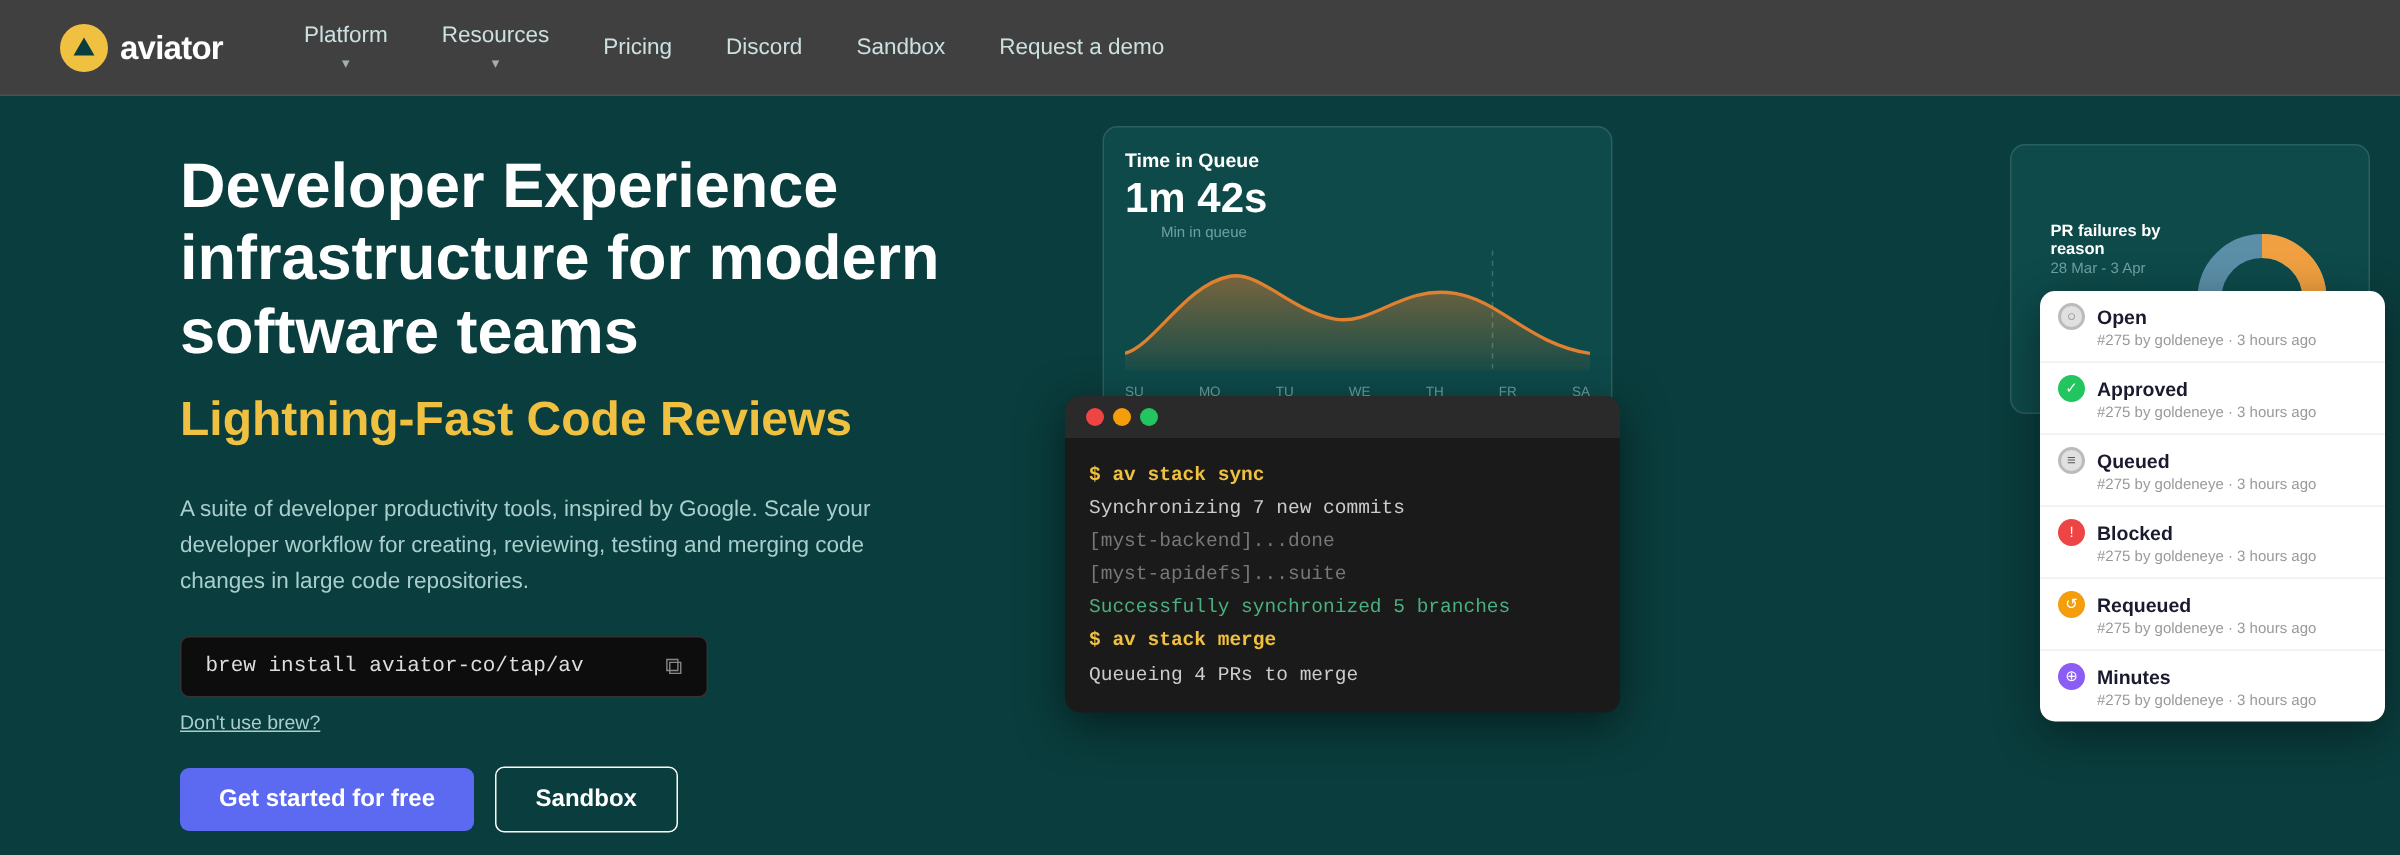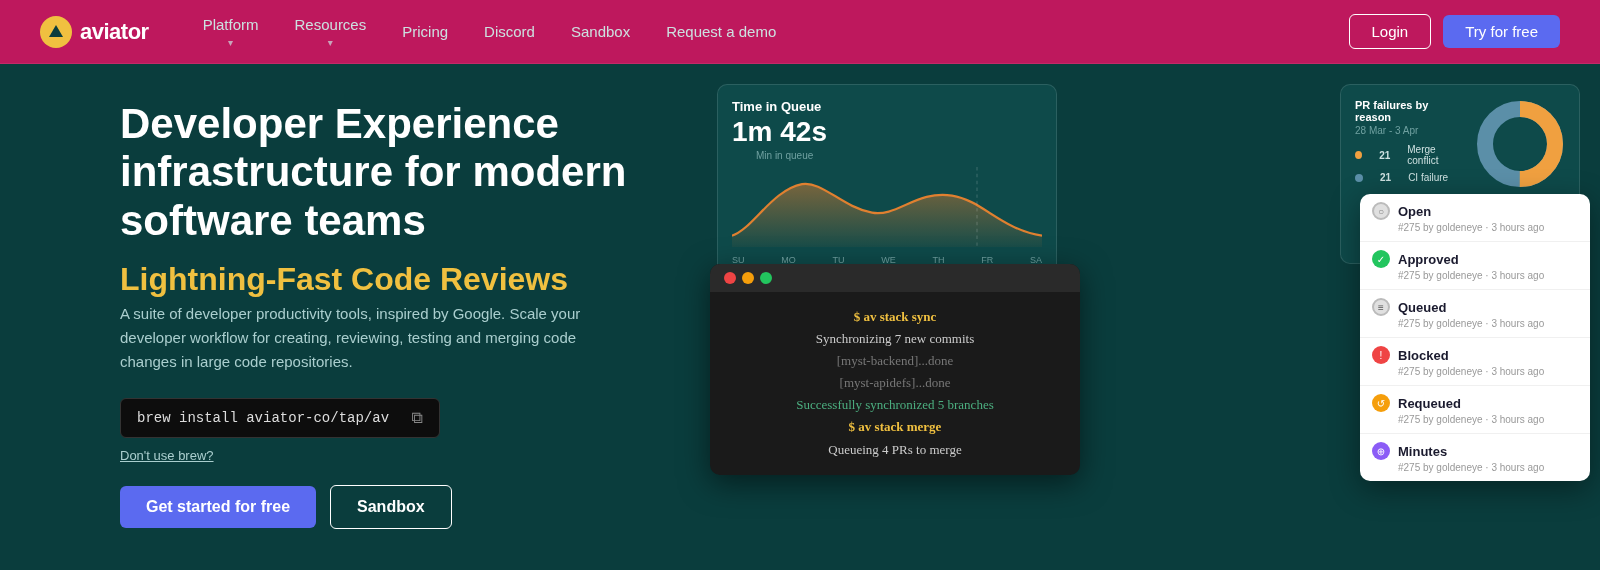--- a/index.html
+++ b/index.html
@@ -11,21 +11,21 @@
       background-color: #0a3d3d;
       color: #fff;
     }
 
     
     .navbar {
       display: flex;
       align-items: center;
       padding: 0 40px;
       height: 64px;
-      background-color: #be185d;
+      background-color: #404040;
       border-bottom: 1px solid rgba(255,255,255,0.08);
     }
     .logo {
       display: flex;
       align-items: center;
       gap: 8px;
       margin-right: 40px;
     }
     .logo-icon {
       width: 32px;
@@ -112,37 +112,37 @@
       font-size: 42px;
       font-weight: 800;
       line-height: 1.15;
       color: #fff;
       margin-bottom: 16px;
     }
     .hero-subheading {
       font-size: 32px;
       font-weight: 700;
       color: #f0c040;
-      margin-bottom: 4px;
+      margin-bottom: 30px;
     }
     .hero-desc {
       font-size: 15px;
       color: #aacece;
       line-height: 1.6;
       max-width: 480px;
       margin-bottom: 24px;
     }
     .brew-box {
       display: flex;
       align-items: center;
       background: #0d0d0d;
       border: 1px solid #333;
       border-radius: 6px;
       padding: 10px 16px;
-      width: 320px;
+      width: 352px;
       margin-bottom: 8px;
     }
     .brew-text {
       flex: 1;
       font-family: 'Courier New', monospace;
       font-size: 14px;
       color: #ddd;
     }
     .copy-icon {
       color: #888;
@@ -187,21 +187,21 @@
     .hero-right {
       flex: 1;
       position: relative;
       padding-top: 20px;
     }
 
     
     .chart-card {
       position: absolute;
       top: 20px;
-      left: 17px;
+      left: 35px;
       width: 340px;
       height: 220px;
       background: #0e4a4a;
       border: 1px solid rgba(255,255,255,0.12);
       border-radius: 10px;
       padding: 14px;
       overflow: hidden;
     }
     .chart-title {
       font-size: 13px;
@@ -241,31 +241,31 @@
       margin-top: 4px;
     }
     .chart-x-label {
       font-size: 9px;
       color: #6fa0a0;
     }
 
     
     .donut-card {
       position: absolute;
-      top: 20px;
+      top: 32px;
       right: 20px;
       width: 240px;
       height: 180px;
       background: #0e4a4a;
       border: 1px solid rgba(255,255,255,0.12);
       border-radius: 10px;
-      padding: 14px;
+      padding: 26px;
       display: flex;
       gap: 12px;
-      align-items: flex-start;
+      align-items: flex-end;
     }
     .donut-info {
       flex: 1;
     }
     .donut-title {
       font-size: 11px;
       font-weight: 600;
       color: #fff;
       margin-bottom: 2px;
     }
@@ -313,24 +313,23 @@
       gap: 6px;
       align-items: center;
     }
     .terminal-dot {
       width: 12px;
       height: 12px;
       border-radius: 50%;
     }
     .terminal-body {
       padding: 14px 16px;
-      font-family: Liberation Serif, serif;
+      font-family: Liberation Mono, monospace;
       font-size: 13px;
       line-height: 1.7;
-      text-align: center;
     }
     .t-cmd { color: #f0c040; font-weight: bold; }
     .t-normal { color: #ccc; }
     .t-muted { color: #777; }
     .t-success { color: #4caf80; }
 
     
     .pr-card {
       position: absolute;
       top: 130px;
@@ -411,24 +410,20 @@
       <span>Discord</span>
     </div>
     <div class="nav-item">
       <span>Sandbox</span>
     </div>
     <div class="nav-item">
       <span>Request a demo</span>
     </div>
   </div>
 
-  <div class="nav-actions">
-    <button class="btn-login">Login</button>
-    <button class="btn-try">Try for free</button>
-  </div>
 </nav>
 
 <div class="main">
 
   <div class="hero-left">
     <h1 class="hero-heading">Developer Experience infrastructure for modern software teams</h1>
     <h2 class="hero-subheading">Lightning-Fast Code Reviews</h2>
     <p class="hero-desc">A suite of developer productivity tools, inspired by Google. Scale your developer workflow for creating, reviewing, testing and merging code changes in large code repositories.</p>
     <div class="brew-box">
       <span class="brew-text">brew install aviator-co/tap/av</span>
@@ -496,21 +491,21 @@
     <div class="terminal-card">
       <div class="terminal-header">
         <div class="terminal-dot" style="background:#ef4444"></div>
         <div class="terminal-dot" style="background:#f59e0b"></div>
         <div class="terminal-dot" style="background:#22c55e"></div>
       </div>
       <div class="terminal-body">
         <div><span class="t-cmd">$ av stack sync</span></div>
         <div><span class="t-normal">Synchronizing 7 new commits</span></div>
         <div><span class="t-muted">[myst-backend]...done</span></div>
-        <div><span class="t-muted">[myst-apidefs]...done</span></div>
+        <div><span class="t-muted">[myst-apidefs]...suite</span></div>
         <div><span class="t-success">Successfully synchronized 5 branches</span></div>
         <div><span class="t-cmd">$ av stack merge</span></div>
         <div><span class="t-normal">Queueing 4 PRs to merge</span></div>
       </div>
     </div>
 
     <div class="pr-card">
       <div class="pr-item">
         <div class="pr-item-header">
           <div class="pr-status-icon icon-open">○</div>

